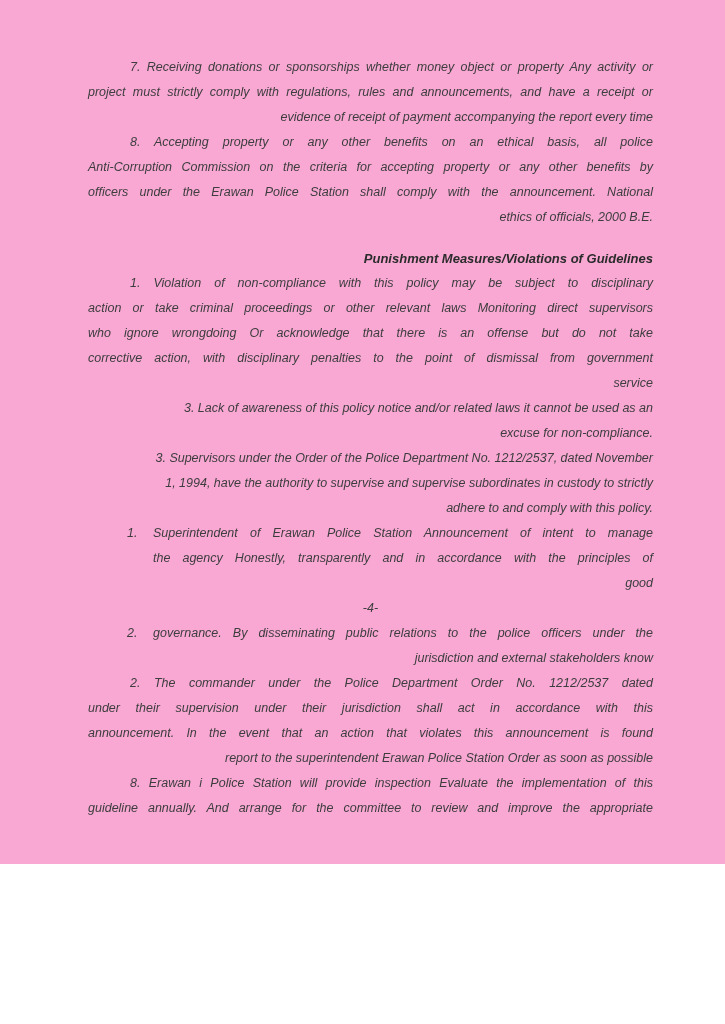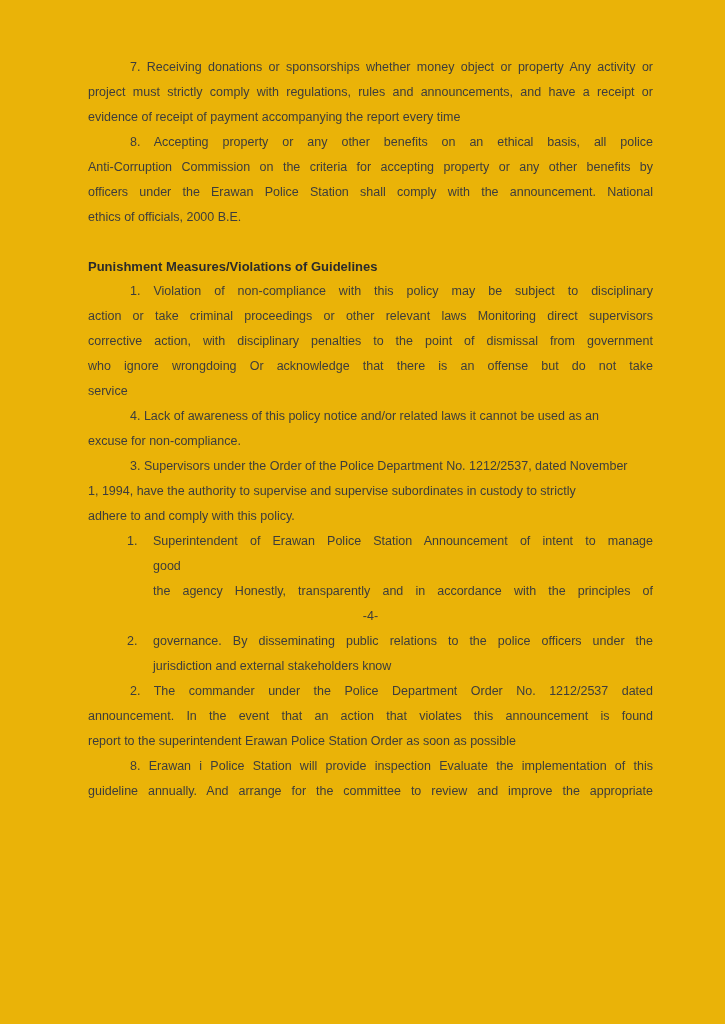--- a/index.html
+++ b/index.html
@@ -9,36 +9,37 @@
   }
   body {
     width: 725px;
     height: 1024px;
     font-family: "Liberation Sans", sans-serif;
     color: #3d3d3d;
   }
   .page {
     position: relative;
     width: 725px;
-    height: 1024px;
-    background: #eab308;
+    height: 864px;
+    background: #f9a8d4;
     overflow: hidden;
+    font-style: italic;
   }
   .content {
     position: absolute;
     left: 88px;
     top: 55px;
     width: 565px;
     font-size: 12.5px;
     letter-spacing: 0;
   }
   .ln {
     height: 25px;
     line-height: 25px;
-    text-align: left;
+    text-align: right;
   }
   
   .j {
     text-align: justify;
     text-align-last: justify;
     text-justify: inter-word;
   }
   
   .ind {
     text-indent: 42px;
@@ -57,21 +58,21 @@
   .center {
     text-align: center;
     text-align-last: center;
   }
   .h {
     font-weight: bold;
     color: #2b2b2b;
     font-size: 13px;
   }
   .gap {
-    margin-top: 24px;
+    margin-top: 16px;
   }
 </style>
 </head>
 <body>
 
 <div class="page">
   <div class="content">
 
     <div class="ln j ind">7. Receiving donations or sponsorships whether money object or property Any activity or</div>
     <div class="ln j">project must strictly comply with regulations, rules and announcements, and have a receipt or</div>
@@ -79,52 +80,53 @@
 
     <div class="ln j ind">8. Accepting property or any other benefits on an ethical basis, all police</div>
     <div class="ln j">Anti-Corruption Commission on the criteria for accepting property or any other benefits by</div>
     <div class="ln j">officers under the Erawan Police Station shall comply with the announcement. National</div>
     <div class="ln">ethics of officials, 2000 B.E.</div>
 
     <div class="ln h gap">Punishment Measures/Violations of Guidelines</div>
 
     <div class="ln j ind">1. Violation of non-compliance with this policy may be subject to disciplinary</div>
     <div class="ln j">action or take criminal proceedings or other relevant laws Monitoring direct supervisors</div>
+    <div class="ln j">who ignore wrongdoing Or acknowledge that there is an offense but do not take</div>
     <div class="ln j">corrective action, with disciplinary penalties to the point of dismissal from government</div>
-    <div class="ln j">who ignore wrongdoing Or acknowledge that there is an offense but do not take</div>
     <div class="ln">service</div>
 
-    <div class="ln ind">4. Lack of awareness of this policy notice and/or related laws it cannot be used as an</div>
+    <div class="ln ind">3. Lack of awareness of this policy notice and/or related laws it cannot be used as an</div>
     <div class="ln">excuse for non-compliance.</div>
 
     <div class="ln ind">3. Supervisors under the Order of the Police Department No. 1212/2537, dated November</div>
     <div class="ln">1, 1994, have the authority to supervise and supervise subordinates in custody to strictly</div>
     <div class="ln">adhere to and comply with this policy.</div>
 
 
     <div class="ln li j">
       <span class="num">1.</span><span>Superintendent of Erawan Police Station Announcement of intent to manage</span>
     </div>
+    <div class="ln li j">
+      <span>the agency Honestly, transparently and in accordance with the principles of</span>
+    </div>
     <div class="ln li">
       <span>good</span>
-    </div>
-    <div class="ln li j">
-      <span>the agency Honestly, transparently and in accordance with the principles of</span>
     </div>
 
     <div class="ln center">-4-</div>
 
     <div class="ln li j">
       <span class="num">2.</span><span>governance. By disseminating public relations to the police officers under the</span>
     </div>
     <div class="ln li">
       <span>jurisdiction and external stakeholders know</span>
     </div>
 
     <div class="ln j ind">2. The commander under the Police Department Order No. 1212/2537 dated</div>
+    <div class="ln j">under their supervision under their jurisdiction shall act in accordance with this</div>
     <div class="ln j">announcement. In the event that an action that violates this announcement is found</div>
     <div class="ln">report to the superintendent Erawan Police Station Order as soon as possible</div>
 
     <div class="ln j ind">8. Erawan i Police Station will provide inspection Evaluate the implementation of this</div>
     <div class="ln j">guideline annually. And arrange for the committee to review and improve the appropriate</div>
 
   </div>
 </div>
 
 </body></html>

